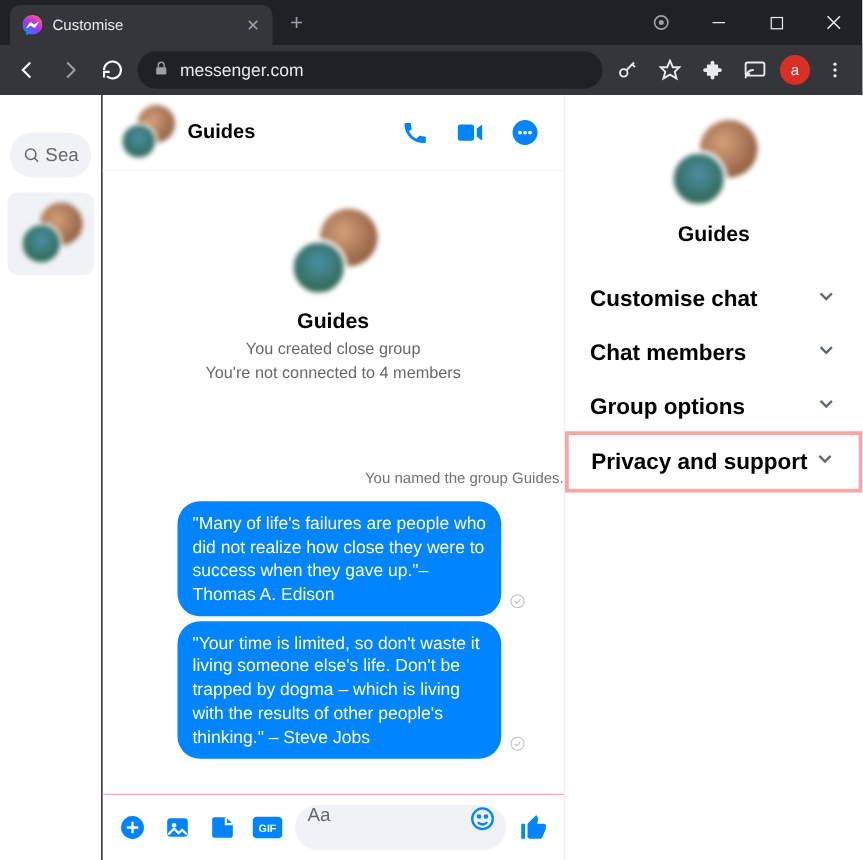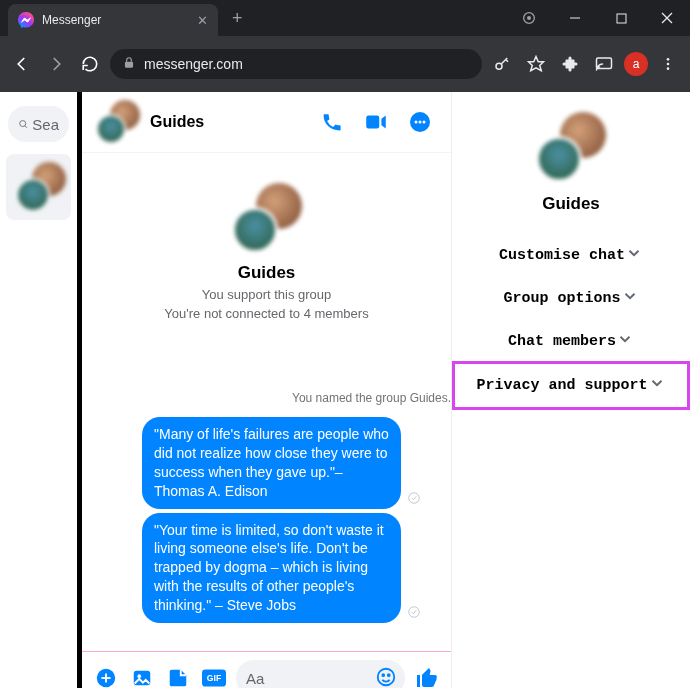--- a/index.html
+++ b/index.html
@@ -9,33 +9,33 @@
   .browser-chrome { background: #202124; color: #e8eaed; }
   .tab-bar { display: flex; align-items: center; height: 36px; padding-left: 8px; }
   .tab { display: flex; align-items: center; background: #35363a; border-radius: 8px 8px 0 0; padding: 0 10px; height: 32px; width: 210px; gap: 8px; margin-top: 4px; }
   .tab-favicon { width: 16px; height: 16px; display:flex; align-items:center; justify-content:center; }
   .tab-title { font-size: 12px; color: #e8eaed; flex: 1; }
   .tab-close { color: #9aa0a6; font-size: 13px; }
   .new-tab { color: #9aa0a6; padding: 0 14px; font-size: 18px; }
   .window-controls { margin-left: auto; display: flex; gap: 0; }
   .win-btn { width: 46px; height: 32px; display: flex; align-items: center; justify-content: center; color: #e8eaed; font-size: 14px; }
   
-  .addr-bar { display: flex; align-items: center; background: #35363a; height: 56px; padding: 0 8px; gap: 6px; }
+  .addr-bar { display: flex; align-items: center; background: #35363a; height: 40px; padding: 0 8px; gap: 6px; }
   .nav-btn { width: 28px; height: 28px; display:flex; align-items:center; justify-content:center; color: #9aa0a6; border-radius:50%; }
   .nav-btn.enabled { color:#fff; }
   .url-box { flex:1; background:#202124; border-radius: 20px; height: 30px; display:flex; align-items:center; padding: 0 12px; gap:8px; font-size:14px; color:#9aa0a6; }
   .url-text { color:#e8eaed; }
   .url-box .lock { color:#9aa0a6; }
   .right-icons { display:flex; align-items:center; gap:6px; }
   .right-icon { width:28px; height:28px; display:flex; align-items:center; justify-content:center; color:#e8eaed; }
   .avatar-badge { width:24px; height:24px; border-radius:50%; background:#d93025; color:#fff; display:flex; align-items:center; justify-content:center; font-size:12px; }
   
   
   .app { display:flex; height: 612px; background:#fff; }
-  .sidebar { width: 82px; border-right: 5px solid #000000; padding-top: 10px; }
+  .sidebar { width: 82px; border-right: 1px solid #000000; padding-top: 26px; }
   .search-pill { margin: 4px 8px 12px; background:#f0f2f5; border-radius: 20px; height:36px; display:flex; align-items:center; padding:0 10px; color:#65676b; font-size:15px; gap:4px; }
   .thread-item { background:#f0f2f5; padding:8px 0 8px 10px; border-radius: 8px; margin: 0 6px; }
   .avatar-duo { position:relative; width:50px; height:50px; }
   .avatar-duo .a1 { position:absolute; top:0; right:0; width:34px; height:34px; border-radius:50%; background: radial-gradient(circle at 40% 40%, #d4a07a, #7a4a30); filter: blur(2px); }
   .avatar-duo .a2 { position:absolute; bottom:0; left:0; width:34px; height:34px; border-radius:50%; background: radial-gradient(circle at 50% 40%, #4a90a4, #2a5a3a); border:2px solid #fff; filter: blur(2px); }
   .avatar-duo.big { width:70px; height:70px; }
   .avatar-duo.big .a1 { width:46px; height:46px; }
   .avatar-duo.big .a2 { width:46px; height:46px; border-width:3px; }
   .avatar-duo.small { width:44px; height:44px; }
   .avatar-duo.small .a1 { width:30px; height:30px; }
@@ -54,50 +54,50 @@
   .hero-sub { color:#65676b; font-size:13px; margin-top:4px; text-align:center; }
   
   .sys-msg { text-align:right; color:#737373; font-size:12px; margin: 60px 0 10px; }
   .msg-row { display:flex; justify-content:flex-end; padding: 2px 30px 2px 60px; align-items:flex-end; gap:6px; position:relative; }
   .bubble { background:#0084ff; color:#fff; border-radius:18px; padding:8px 12px; font-size:14px; line-height:1.35; max-width: 270px; }
   .delivery { color:#bcc0c4; align-self:flex-end; }
   .delivery svg { width:14px; height:14px; stroke:#bcc0c4; fill:none; stroke-width:1.5; }
   
   .composer { display:flex; align-items:center; padding:8px 10px; gap:8px; border-top:1px solid #f9a8d4; }
   .comp-icon { width:28px; height:28px; display:flex; align-items:center; justify-content:center; color:#0084ff; }
-  .comp-input { flex:1; background:#f0f2f5; border-radius:20px; height:36px; display:flex; align-items:center; padding:0 10px; color:#65676b; font-size:15px; position:relative; }
+  .comp-input { flex:1; background:#f0f2f5; border-radius:20px; height:36px; display:flex; padding:0 10px; color:#65676b; font-size:15px; position:relative; }
   .comp-input .emoji { position:absolute; right:8px; color:#0084ff; }
   .thumb { color:#0084ff; }
   
   .info-col { flex:1; padding-top: 20px; display:flex; flex-direction:column; align-items:center; }
   .info-hero-name { font-weight:700; font-size:17px; margin-top:12px; margin-bottom:20px; }
-  .acc-item { width:100%; display:flex; align-items:center; justify-content:center; padding:10px 20px; font-size:15px; font-weight:600; cursor:pointer;font-family:Liberation Mono, monospace; }
+  .acc-item { width:100%; display:flex; align-items:center; justify-content:space-between; padding:10px 20px; font-size:18px; font-weight:600; cursor:pointer; }
   .acc-item .chev { color:#606770; }
-  .highlight { border:3px solid #d946ef; margin: -2px 2px; padding:10px 18px; }
+  .highlight { border:3px solid #fca5a5; margin: -2px 2px; padding:10px 18px; }
 </style>
 </head>
 <body>
 
 <div class="browser-chrome">
   <div class="tab-bar">
     <div class="tab">
       <span class="tab-favicon">
         <svg width="16" height="16" viewBox="0 0 36 36">
             <defs>
               <radialGradient id="g" cx="15%" cy="100%" r="110%">
                 <stop offset="0" stop-color="#0099ff"></stop>
                 <stop offset="0.6" stop-color="#a033ff"></stop>
                 <stop offset="1" stop-color="#ff5280"></stop>
               </radialGradient>
             </defs>
             <path fill="url(#g)" d="M18 0C8 0 0 7.4 0 17.4c0 5.2 2.2 9.8 5.8 12.9.3.3.5.6.5 1l.1 3.2c0 .9 1 1.5 1.8 1.2l3.6-1.6c.3-.1.6-.2 1 0 1.6.5 3.4.7 5.2.7 10 0 18-7.4 18-17.4S28 0 18 0z"></path>
             <path fill="#fff" d="M7.2 22.6l5.3-8.4c.8-1.3 2.6-1.6 3.9-.7l4.2 3.2c.4.3.9.3 1.3 0l5.7-4.3c.8-.6 1.8.3 1.3 1.1l-5.3 8.4c-.8 1.3-2.6 1.6-3.9.7l-4.2-3.2c-.4-.3-.9-.3-1.3 0l-5.7 4.3c-.8.6-1.8-.3-1.3-1.1z"></path>
           </svg>
       </span>
-      <span class="tab-title">Messenger</span>
+      <span class="tab-title">Customise</span>
       <span class="tab-close">✕</span>
     </div>
     <div class="new-tab">+</div>
     <div class="window-controls">
       <div class="win-btn">
           <svg width="16" height="16" viewBox="0 0 24 24" fill="#9aa0a6">
             <circle cx="12" cy="12" r="8" fill="none" stroke="#9aa0a6" stroke-width="2"></circle>
             <circle cx="12" cy="12" r="3"></circle>
           </svg>
         </div>
@@ -226,21 +226,21 @@
           </div>
       </div>
 
       <div class="chat-body">
         <div class="group-hero">
           <div class="avatar-duo big">
               <div class="a1"></div>
               <div class="a2"></div>
             </div>
           <div class="hero-name">Guides</div>
-          <div class="hero-sub">You support this group</div>
+          <div class="hero-sub">You created close group</div>
           <div class="hero-sub">You're not connected to 4 members</div>
         </div>
         <div class="sys-msg">You named the group Guides.</div>
         <div class="msg-row">
           <div class="bubble">"Many of life's failures are people who did not realize how close they were to success when they gave up."– Thomas A. Edison</div>
           <span class="delivery"><svg viewBox="0 0 24 24">
                 <circle cx="12" cy="12" r="9"></circle>
                 <polyline points="8 12 11 15 16 9"></polyline>
               </svg></span>
         </div>
@@ -303,27 +303,27 @@
           <div class="a2"></div>
         </div>
       <div class="info-hero-name">Guides</div>
       <div class="acc-item">
         <span>Customise chat</span>
         <span class="chev"><svg width="18" height="18" viewBox="0 0 24 24" fill="none" stroke="#606770" stroke-width="2.5">
               <polyline points="6 9 12 15 18 9"></polyline>
             </svg></span>
       </div>
       <div class="acc-item">
-        <span>Group options</span>
+        <span>Chat members</span>
         <span class="chev"><svg width="18" height="18" viewBox="0 0 24 24" fill="none" stroke="#606770" stroke-width="2.5">
               <polyline points="6 9 12 15 18 9"></polyline>
             </svg></span>
       </div>
       <div class="acc-item">
-        <span>Chat members</span>
+        <span>Group options</span>
         <span class="chev"><svg width="18" height="18" viewBox="0 0 24 24" fill="none" stroke="#606770" stroke-width="2.5">
               <polyline points="6 9 12 15 18 9"></polyline>
             </svg></span>
       </div>
       <div class="acc-item highlight">
         <span>Privacy and support</span>
         <span class="chev"><svg width="18" height="18" viewBox="0 0 24 24" fill="none" stroke="#606770" stroke-width="2.5">
               <polyline points="6 9 12 15 18 9"></polyline>
             </svg></span>
       </div>

